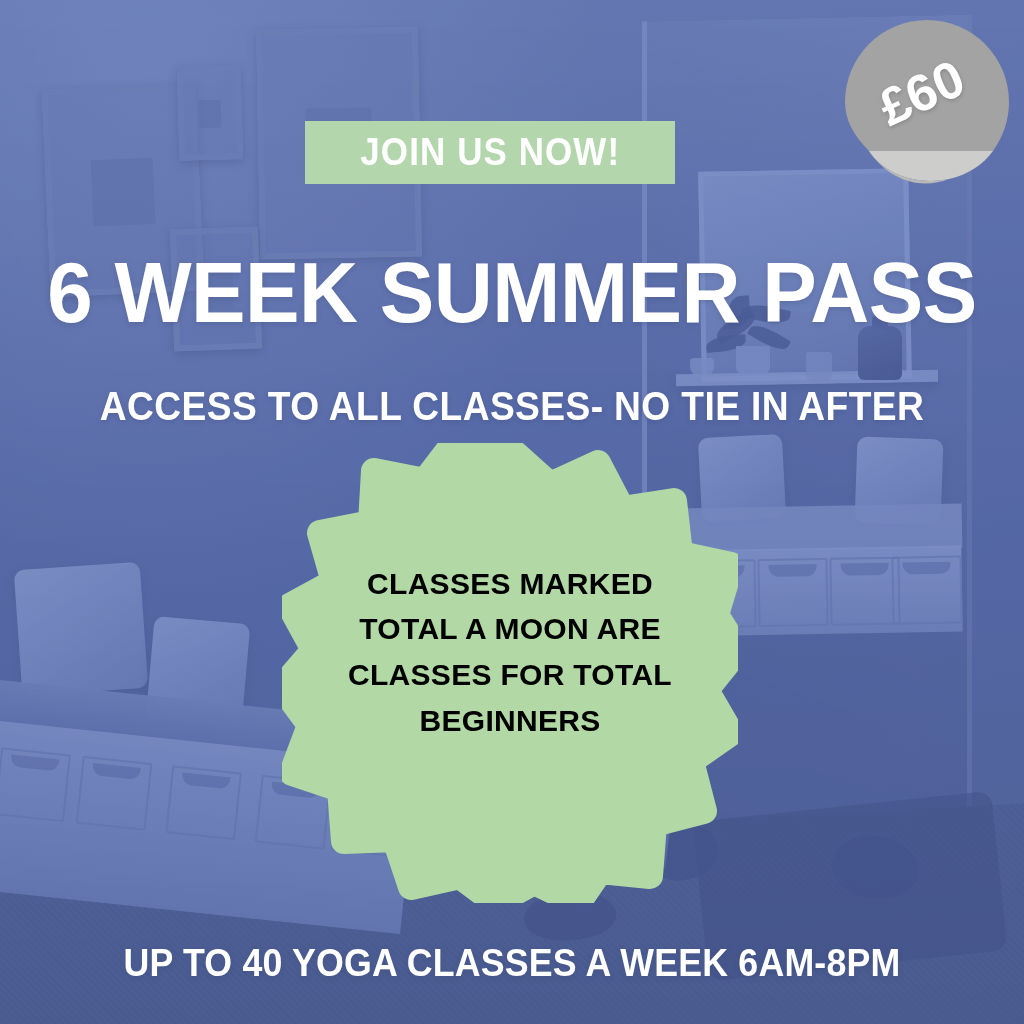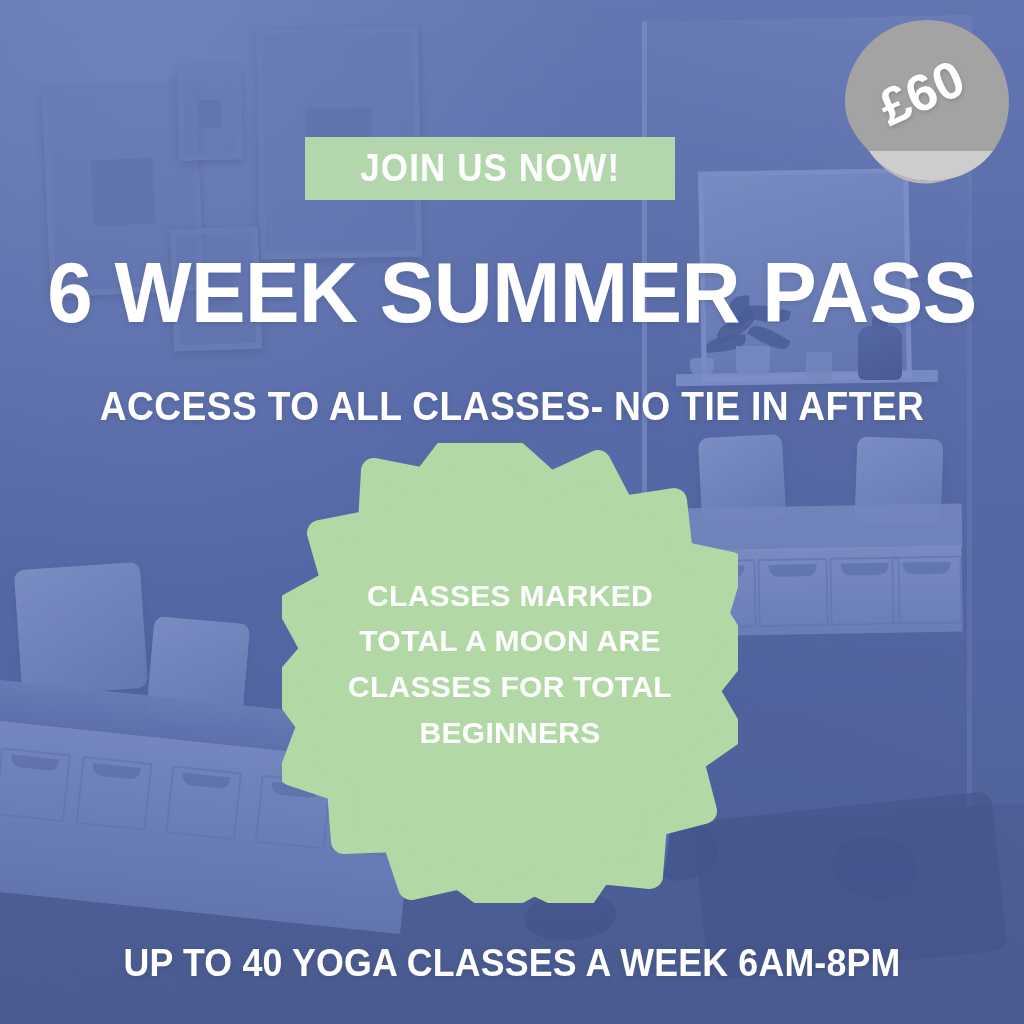--- a/index.html
+++ b/index.html
@@ -270,21 +270,20 @@
   .join-banner {
     position: absolute;
     left: 305px;
     top: 121px;
     width: 370px;
     height: 63px;
     background: #b4d6ad;
     display: flex;
     align-items: center;
     justify-content: center;
-    margin-top: 16px;
   }
   .join-banner span {
     color: #ffffff;
     font-size: 38px;
     font-weight: bold;
     letter-spacing: 1.2px;
     transform: scaleX(.92);
     white-space: nowrap;
   }
 
@@ -338,28 +337,28 @@
     position: absolute;
     left: 282px;
     top: 443px;
     width: 456px;
     height: 460px;
   }
   .starburst svg { display: block; width: 100%; height: 100%; }
   .burst-text {
     position: absolute;
     left: 0;
-    top: 12px;
+    top: 0;
     width: 100%;
     height: 100%;
     display: flex;
     flex-direction: column;
     align-items: center;
     justify-content: center;
-    color: #ffffff;
+    color: #000000;
     text-align: right;
     font-size: 30px;
     font-weight: bold;
     line-height: 1.52;
     letter-spacing: .3px;
   }
   .burst-text .gap { height: 42px; }
 
   
   .sticker {

